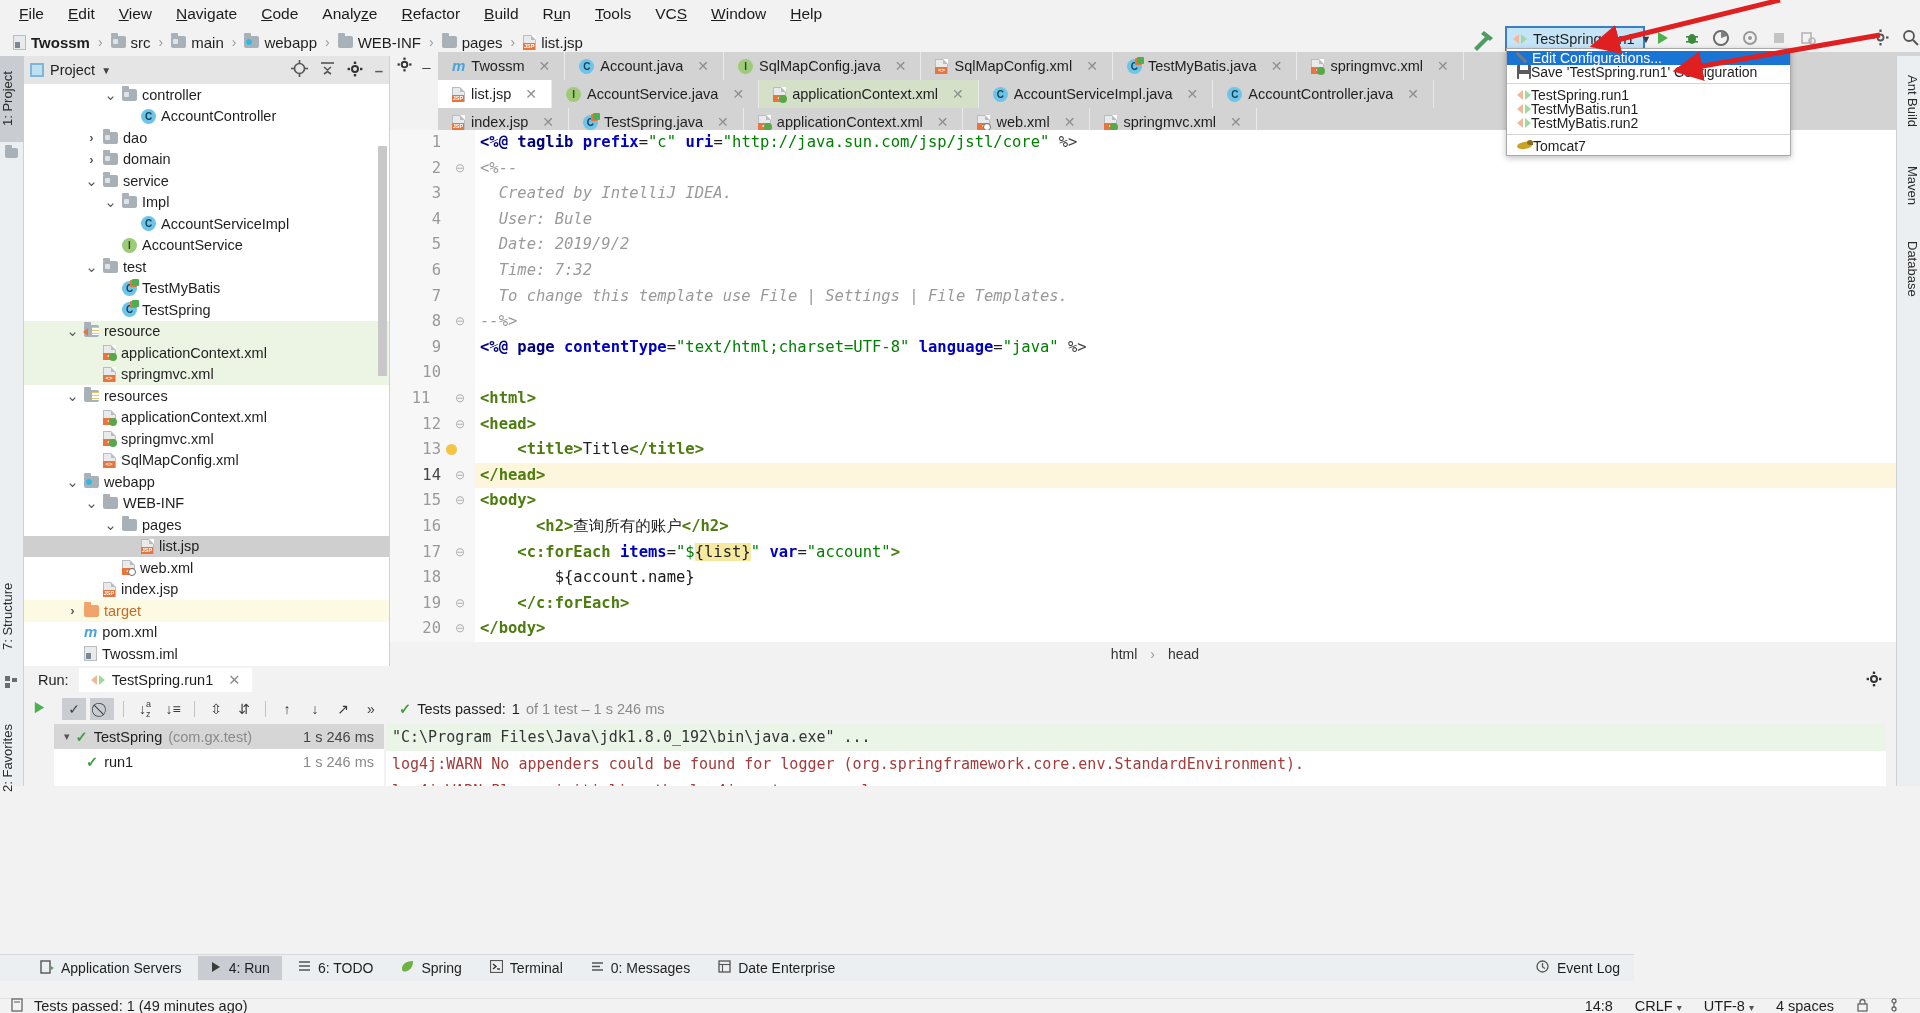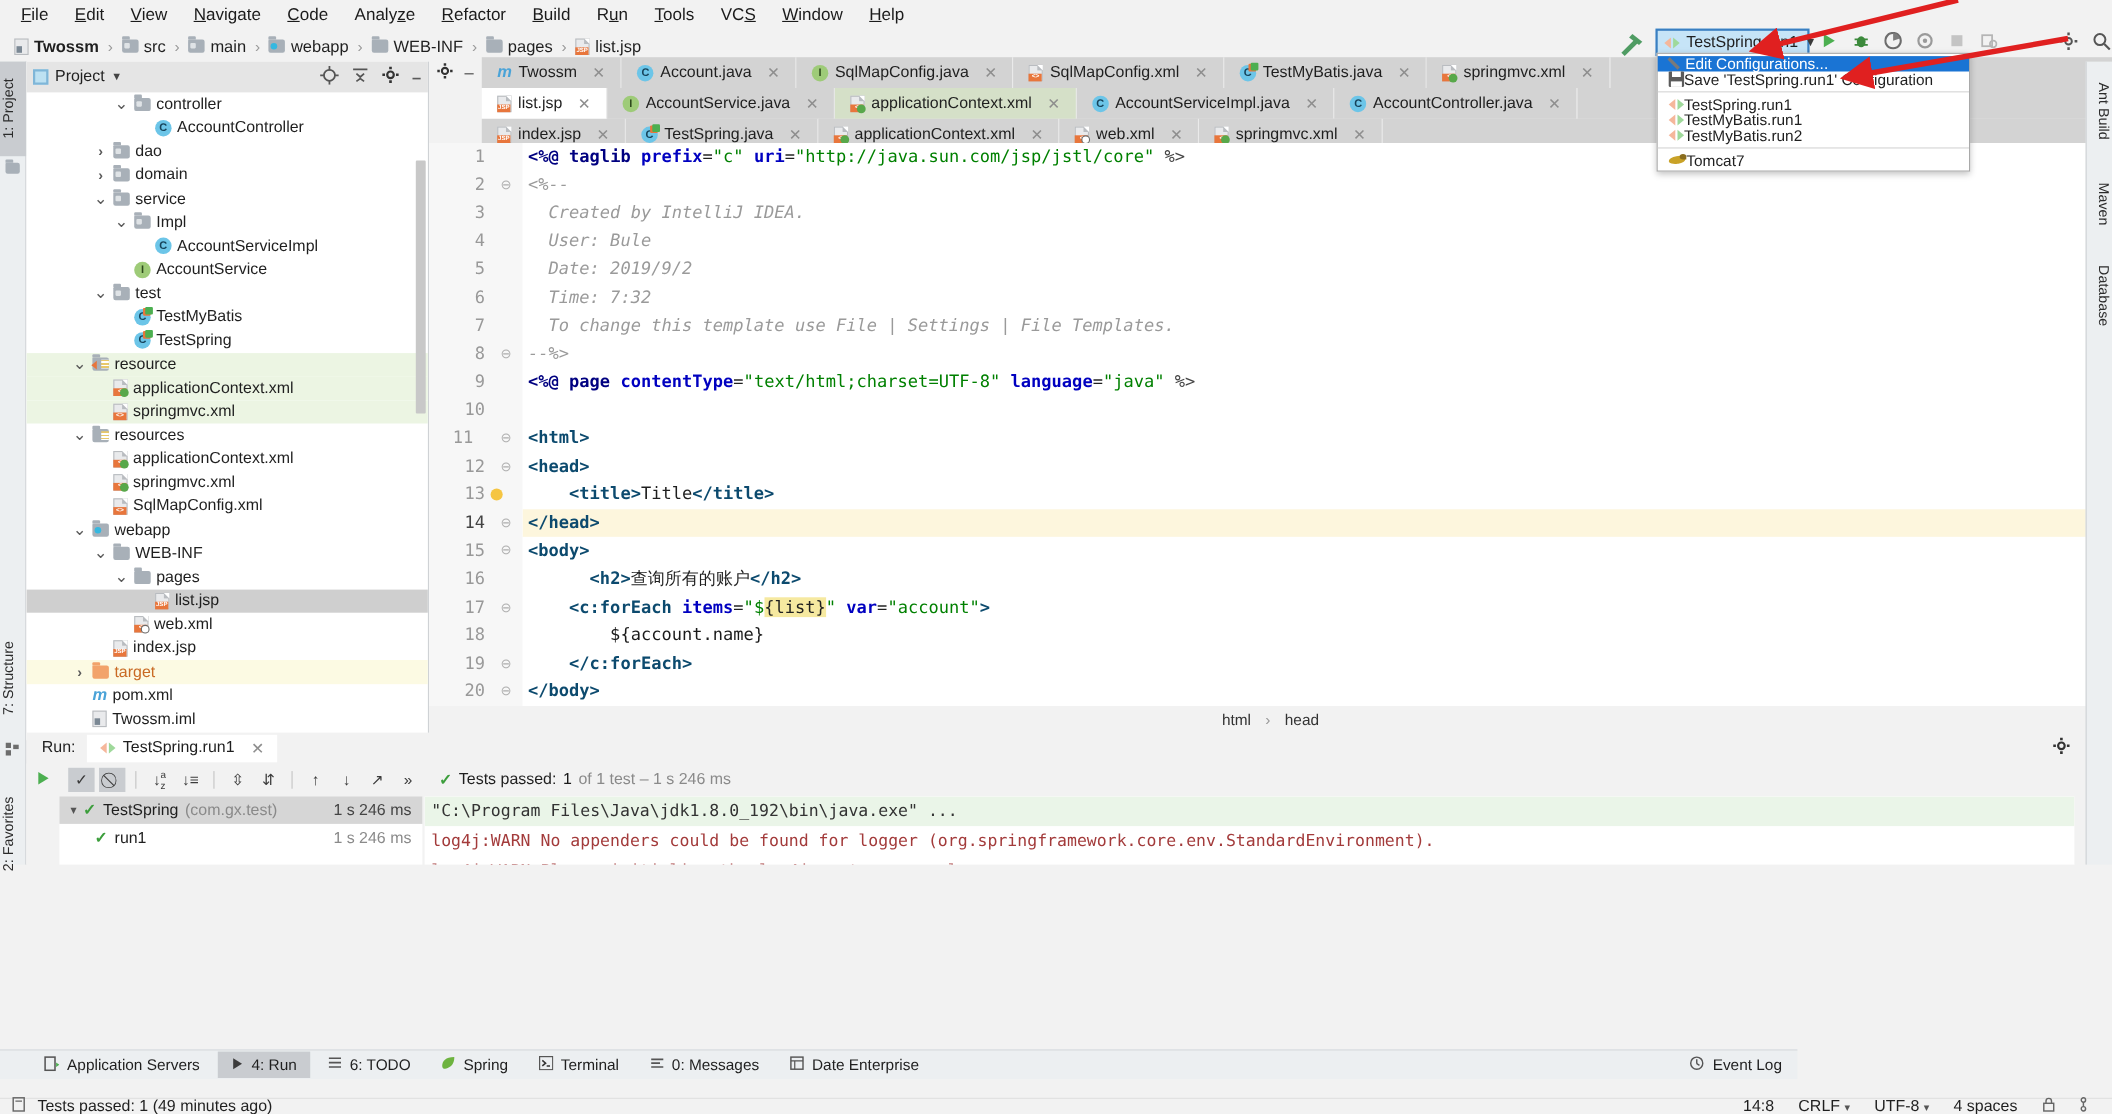--- a/index.html
+++ b/index.html
@@ -109,21 +109,21 @@
   .gutter{ position:absolute; left:0; top:0; width:85px; height:512px; background:#f7f7f7;}
   .code{ position:absolute; left:85px; top:0; right:0; height:512px; overflow:hidden;
      font-family:"DejaVu Sans Mono", monospace; font-size:15.5px;}
   .cline{ height:25.6px; line-height:25.6px; padding-left:5px; white-space:pre;}
   .cline.hl{ background:#fdf6dd; }
   .lnum{ position:absolute; right:34px; width:40px; text-align:right; color:#999;
      font-family:"DejaVu Sans Mono", monospace; font-size:15.5px; line-height:25.6px;}
   .lnum.cur{ color:#444;}
   .fold{ position:absolute; right:10px; line-height:25.6px; color:#b0b0b0; font-size:12px;}
   .kw{ color:#000080; font-weight:bold;}
-  .tag{ color:#0c4a6e; font-weight:bold;}
+  .tag{ color:#4d7c0f; font-weight:bold;}
   .attr{ color:#0000c0; font-weight:bold;}
   .str{ color:#008000;}
   .cmt{ color:#9a9a9a; font-style:italic;}
   .el{ color:#1a1a1a;}
   .elhl{ background:#f6e9a0;}
   .breadcrumb2{ position:absolute; left:390px; top:642px; width:1530px; height:24px;
      background:#f2f2f2; display:flex; align-items:center; justify-content:center; gap:8px;
      font-size:14px; color:#333;}
 
   

